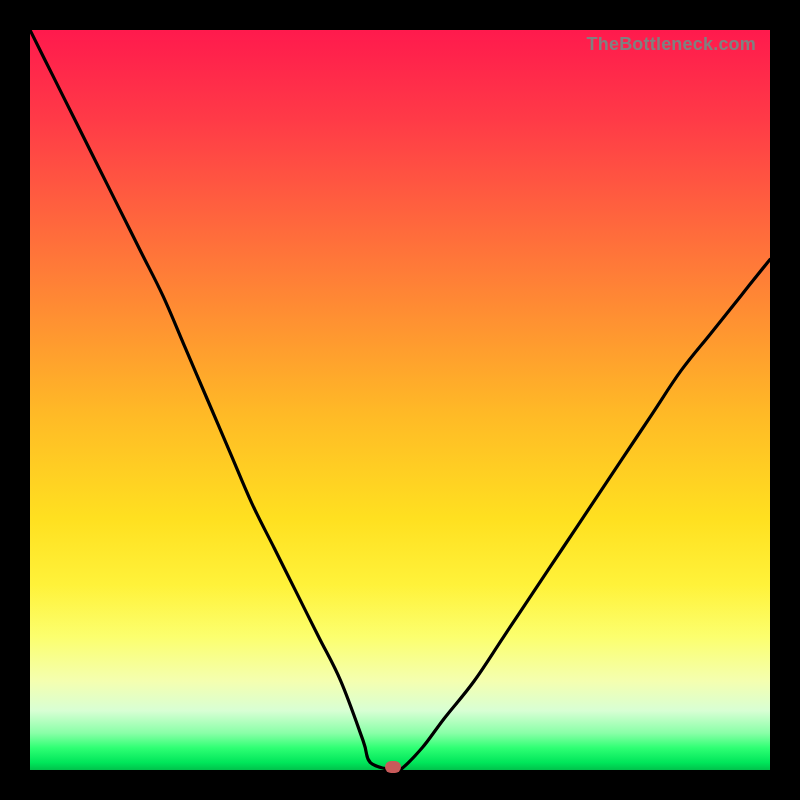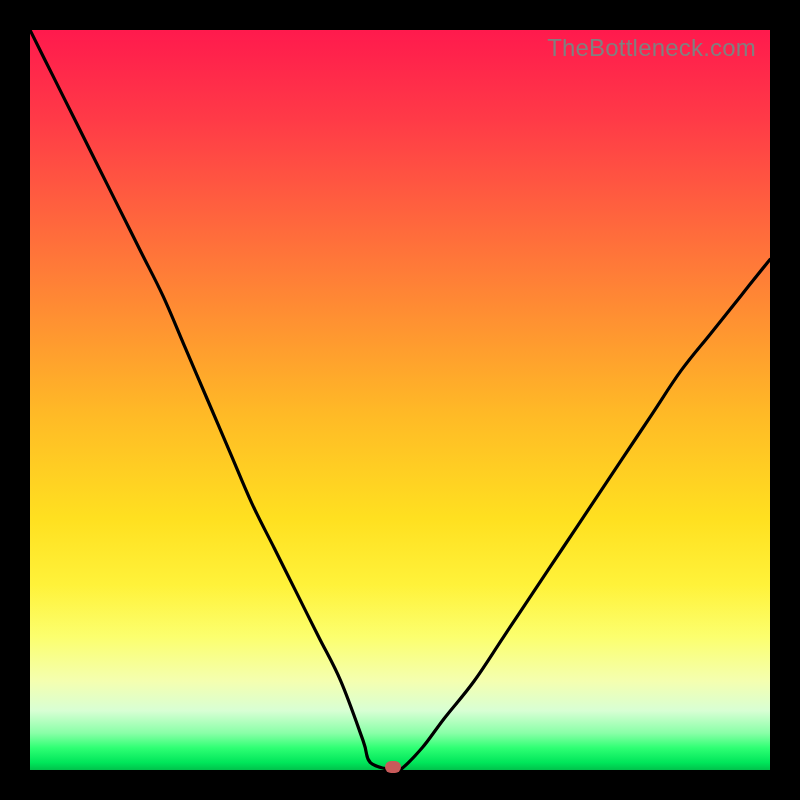--- a/index.html
+++ b/index.html
@@ -42,22 +42,22 @@
       #2fff74 97%,
       #00e65a 99%,
       #00c24b 100%
     );
   }
   .watermark {
     position: absolute;
     top: 4px;
     right: 14px;
     color: #808080;
-    font-size: 24px;
-    font-weight: 400;
+    font-size: 18px;
+    font-weight: 700;
     letter-spacing: 0.2px;
     user-select: none;
   }
   svg.curve {
     position: absolute;
     top: 0;
     left: 0;
     width: 740px;
     height: 740px;
   }

